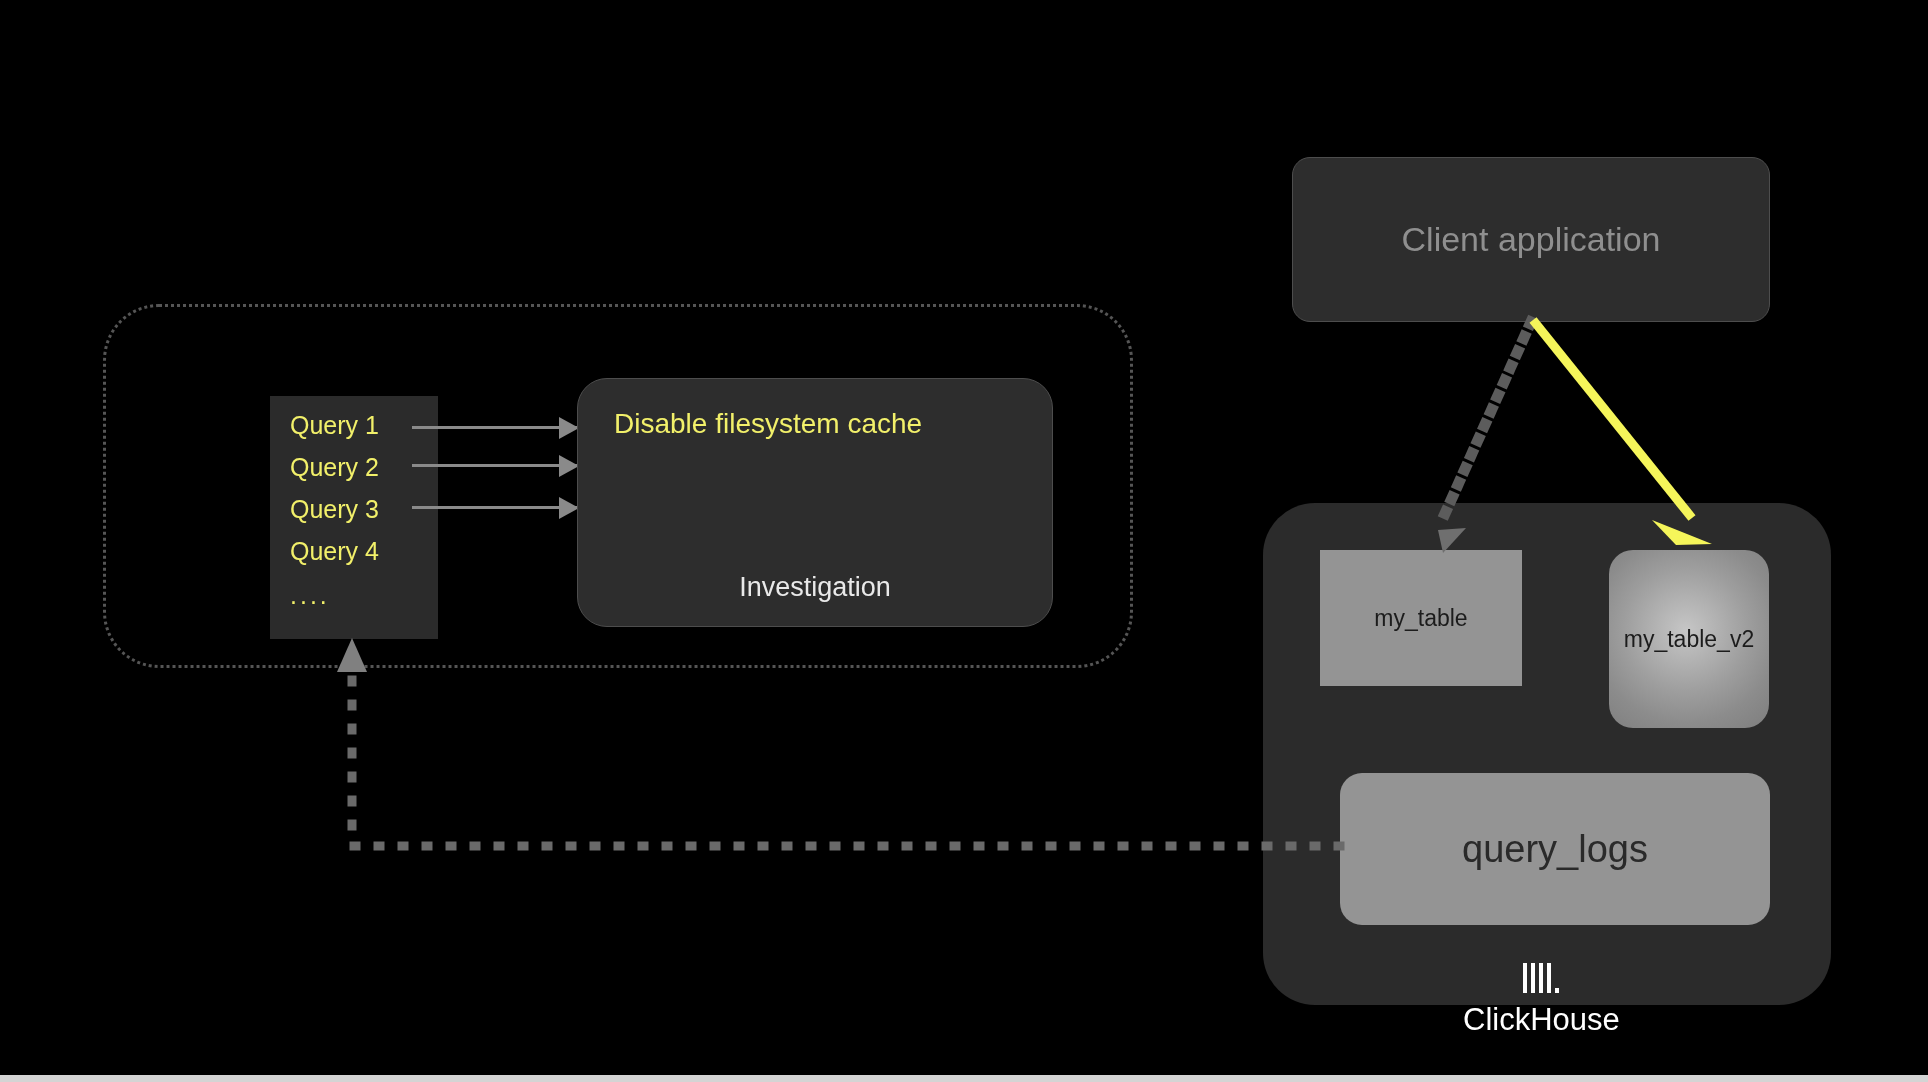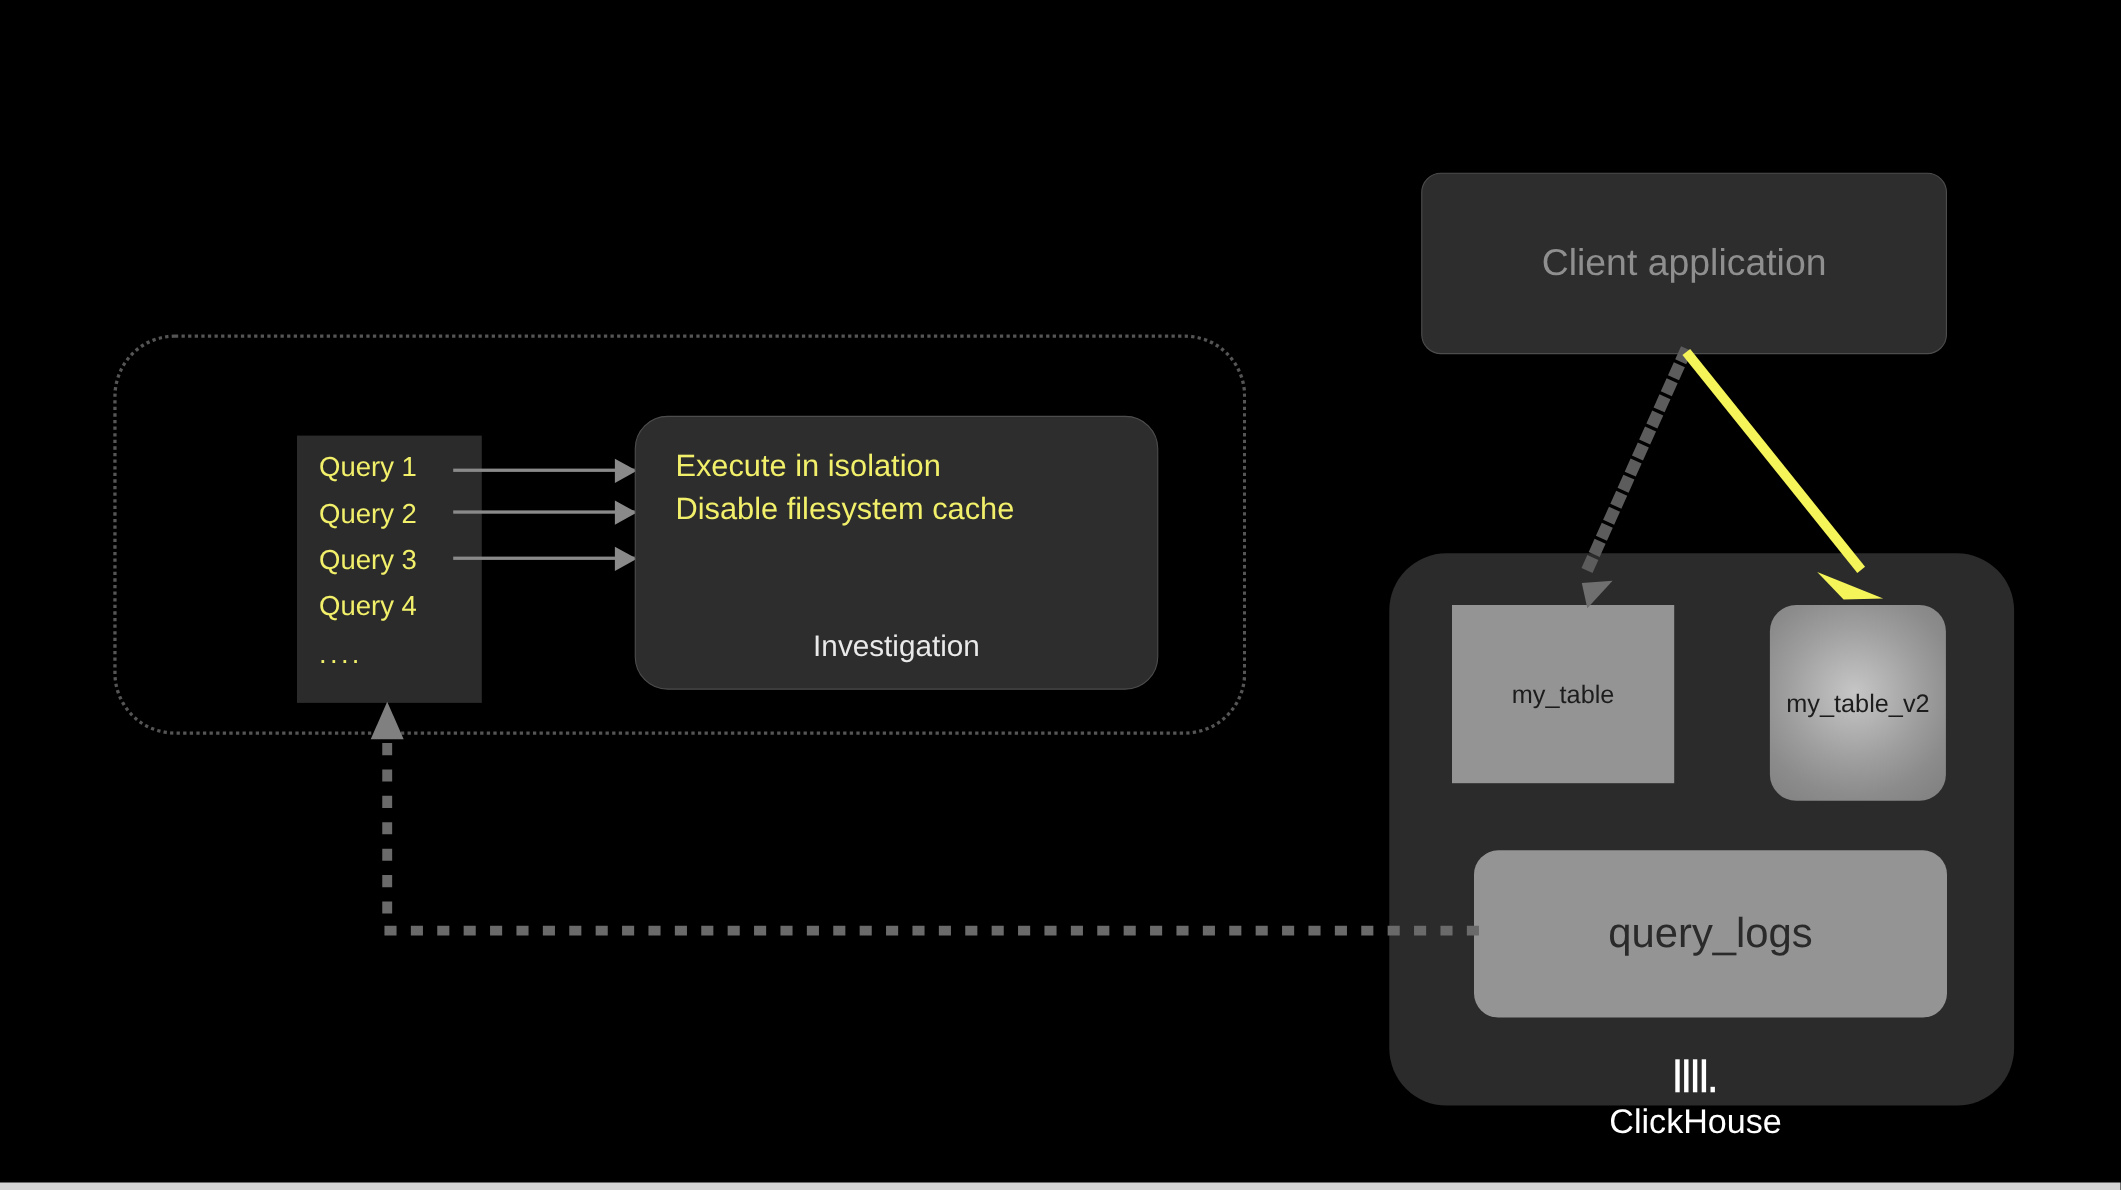--- a/index.html
+++ b/index.html
@@ -131,21 +131,21 @@
     height: 502px;
     background: #2b2b2b;
     border-radius: 52px;
     box-sizing: border-box;
   }
   #my-table-box {
     position: absolute;
     left: 1320px;
     top: 550px;
     width: 202px;
-    height: 162px;
+    height: 136px;
     background: #949494;
     display: flex;
     align-items: center;
     justify-content: center;
   }
   #my-table-v2-box {
     position: absolute;
     left: 1609px;
     top: 550px;
     width: 160px;
@@ -241,21 +241,20 @@
     <div class="query-item">Query 3</div>
     <div class="query-item">Query 4</div>
     <div class="query-item ellipsis">....</div>
   </div>
 
   <div class="q-arrow" id="q-arrow-1"></div>
   <div class="q-arrow" id="q-arrow-2"></div>
   <div class="q-arrow" id="q-arrow-3"></div>
 
   <div id="investigation-panel">
-    <div class="tip-line">Execute in isolation</div>
     <div class="tip-line">Disable filesystem cache</div>
     <div id="investigation-caption">Investigation</div>
   </div>
 
   <div id="client-application-box">
     <span id="client-application-label">Client application</span>
   </div>
 
   <div id="clickhouse-box"></div>
 

